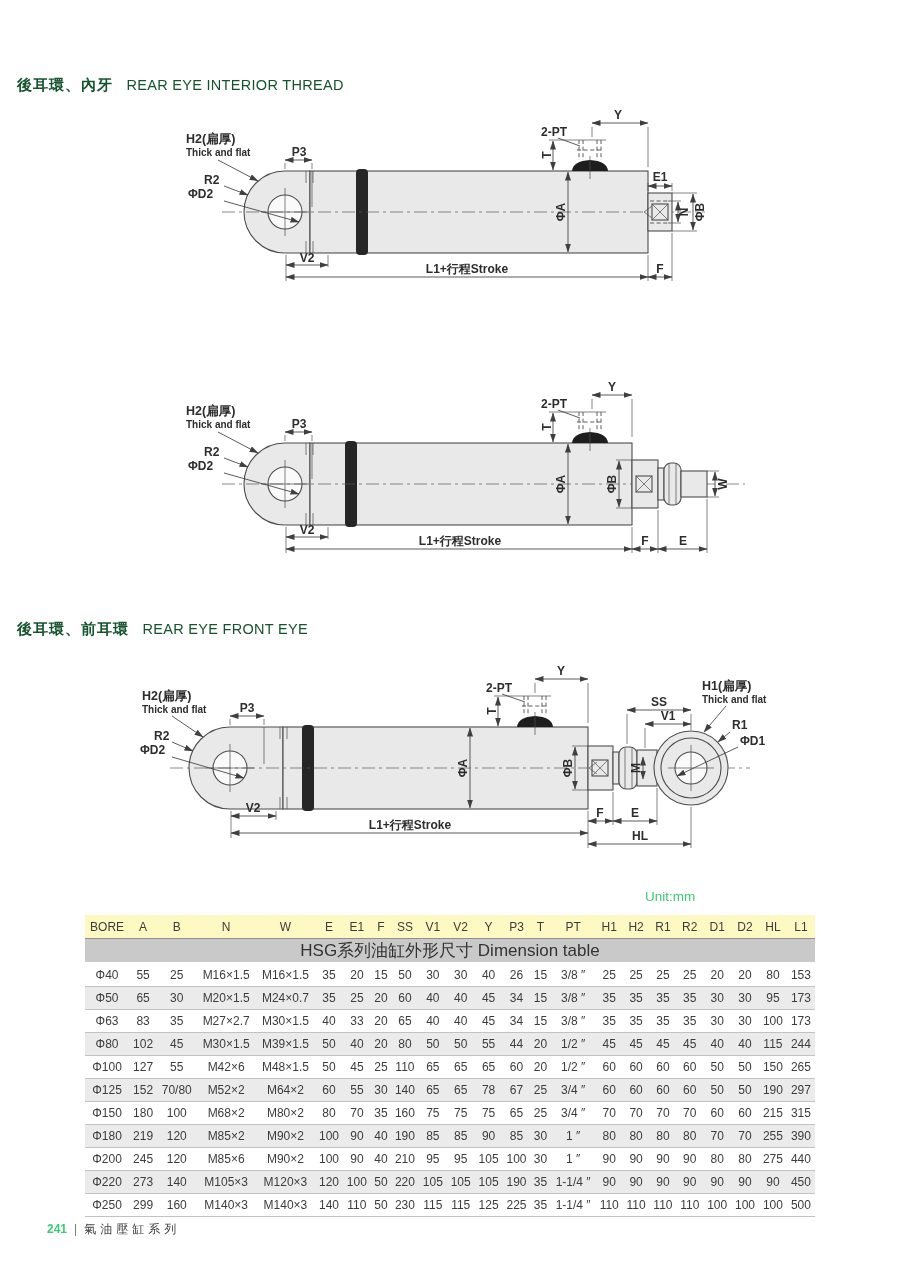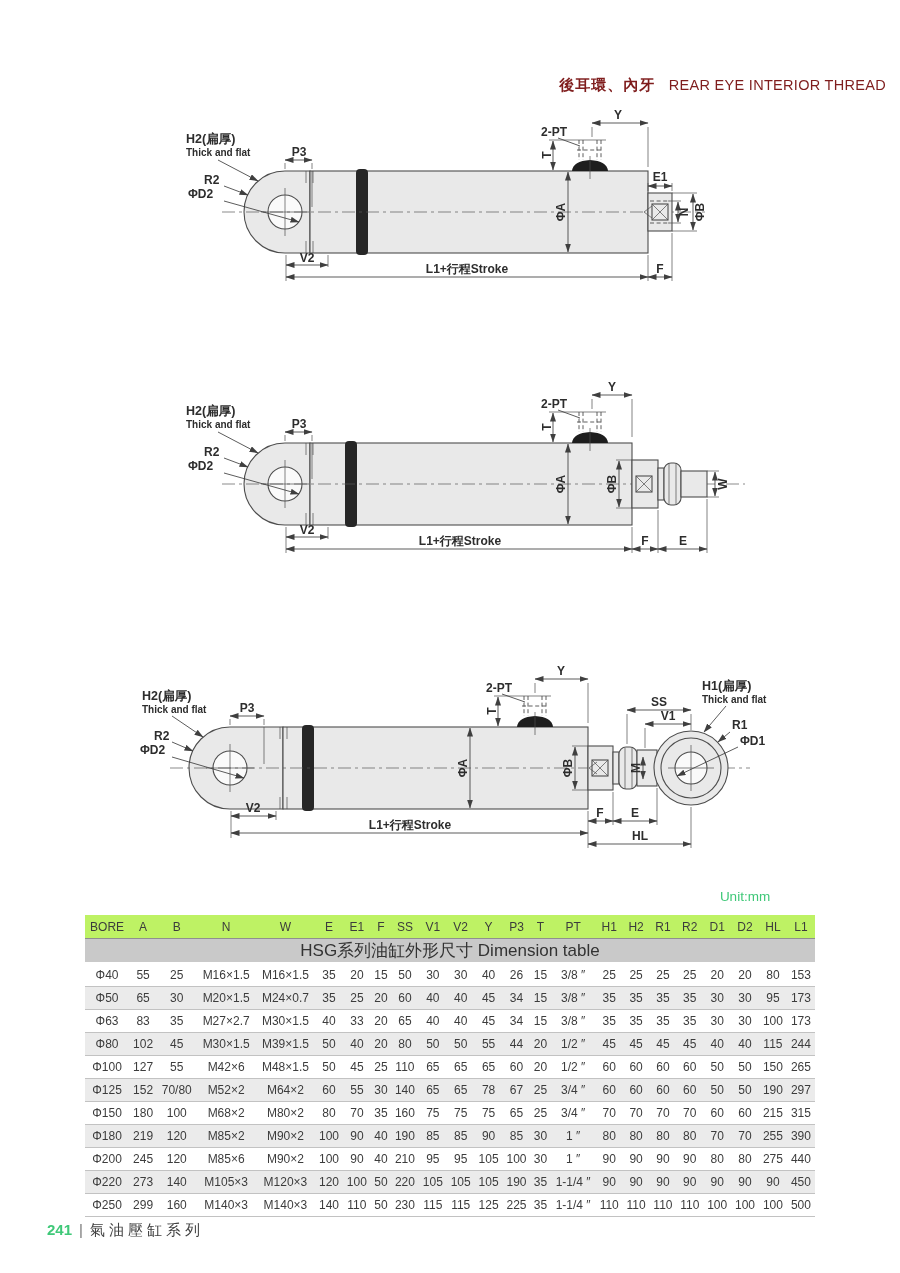--- a/index.html
+++ b/index.html
@@ -1,32 +1,32 @@
 <!DOCTYPE html>
 <html><head>
 <meta charset="utf-8">
 <style>
   html,body{margin:0;padding:0;background:#fff;}
   .page{position:relative;width:900px;height:1273px;background:#ffffff;
         font-family:"Liberation Sans",sans-serif;overflow:hidden;}
-  .sec-title{position:absolute;left:10px;width:876px;text-align:right;color:#7f1d1d;}
+  .sec-title{position:absolute;left:17px;width:876px;text-align:left;color:#14532d;}
   .sec-title .zh{font-size:15px;font-weight:600;letter-spacing:1px;}
   .sec-title .en{font-size:14.5px;font-weight:500;margin-left:9px;letter-spacing:.3px;}
-  .unit{position:absolute;left:645px;top:889px;width:200px;text-align:center;
+  .unit{position:absolute;left:645px;top:889px;width:200px;text-align:left;
         color:#3fc878;font-size:13.5px;font-weight:500;}
   .tbl-wrap{position:absolute;left:85px;top:915px;width:730px;}
   table.dim{border-collapse:collapse;width:730px;font-size:12px;color:#3c3c3c;}
   table.dim td,table.dim th{padding:0 2px;text-align:center;white-space:nowrap;}
   table.dim .title-row td{background:#c9c9c9;height:21px;font-size:17px;
         border-bottom:2px solid #ffffff;color:#333;}
-  table.dim thead th{background:#bef264;font-weight:400;height:23px;
+  table.dim thead th{background:#fef9c3;font-weight:400;height:23px;
         border-bottom:1.5px solid #8f8f8f;}
   table.dim tbody td{height:22px;border-bottom:1px solid #c2c2c2;}
   table.dim tbody tr:nth-child(even){background:#ebebeb;}
-  .footer{position:absolute;left:47px;top:1221px;font-size:15px;color:#3f3f3f;}
+  .footer{position:absolute;left:47px;top:1221px;font-size:12px;color:#3f3f3f;}
   .footer .num{color:#3fc878;font-weight:bold;margin-right:7px;}
   .footer .bar{color:#777;margin-right:7px;font-weight:300;}
   .footer .zh{letter-spacing:4px;}
   .diagram{position:absolute;}
   svg text{font-family:"Liberation Sans",sans-serif;fill:#2d2d2d;}
   .ol{fill:#e9e9e9;stroke:#4d4d4d;stroke-width:1.1;}
   .oln{fill:none;stroke:#4d4d4d;stroke-width:1.1;}
   .hole{fill:#fafafa;stroke:#4d4d4d;stroke-width:1.1;}
   .thin{stroke:#4d4d4d;stroke-width:.7;fill:none;}
   .dm{stroke:#3f3f3f;stroke-width:.85;fill:none;}
@@ -228,20 +228,24 @@
     <text class="lbm" x="26" y="40">H2(扁厚)</text>
     <text class="lbs" x="26" y="53">Thick and flat</text>
     <line class="dm" x1="58" y1="57" x2="98" y2="78" marker-end="url(#arB)"></line>
     <text class="lbL" x="44" y="81">R2</text>
     <line class="dm" x1="64" y1="83" x2="88" y2="92" marker-end="url(#arB)"></line>
     <text class="lbL" x="28" y="95">ΦD2</text>
     <line class="dm" x1="64" y1="98" x2="139" y2="119" marker-end="url(#arB)"></line>
   </svg>
   </div>
 
+  <div class="sec-title" style="top:620px">
+    <span class="zh">後耳環、前耳環</span>
+    <span class="en">REAR EYE FRONT EYE</span>
+  </div>
 
   <div class="diagram" style="left:140px;top:652px">
   <svg width="680" height="225" viewBox="0 0 680 225">
     <defs>
       <marker id="arC" markerWidth="9" markerHeight="7" refX="8.5" refY="3" orient="auto-start-reverse" markerUnits="userSpaceOnUse">
         <path d="M0,0L9,3L0,6Z" fill="#3f3f3f"></path>
       </marker>
     </defs>
     <g>
       <path class="ol" d="M143,75 L90,75 A41,41 0 0 0 90,157 L143,157 Z"></path>

